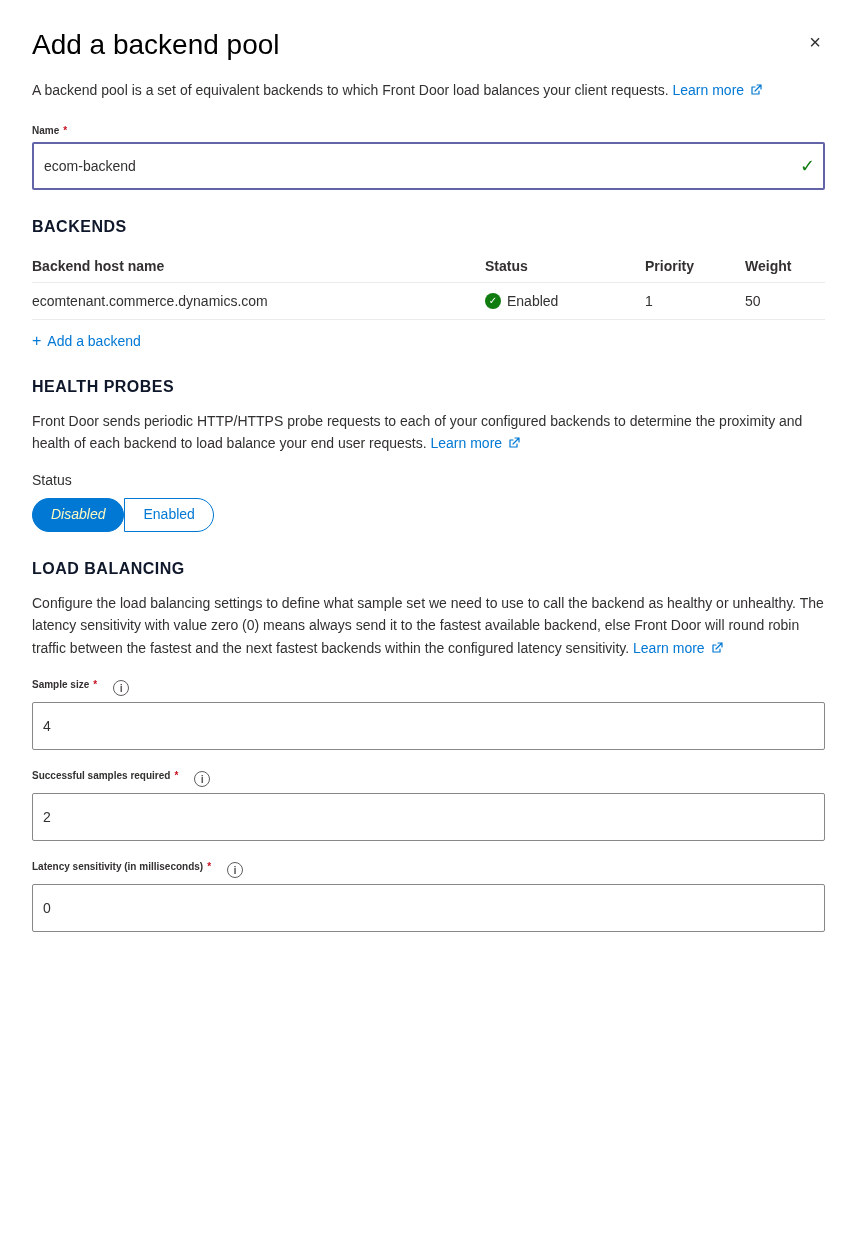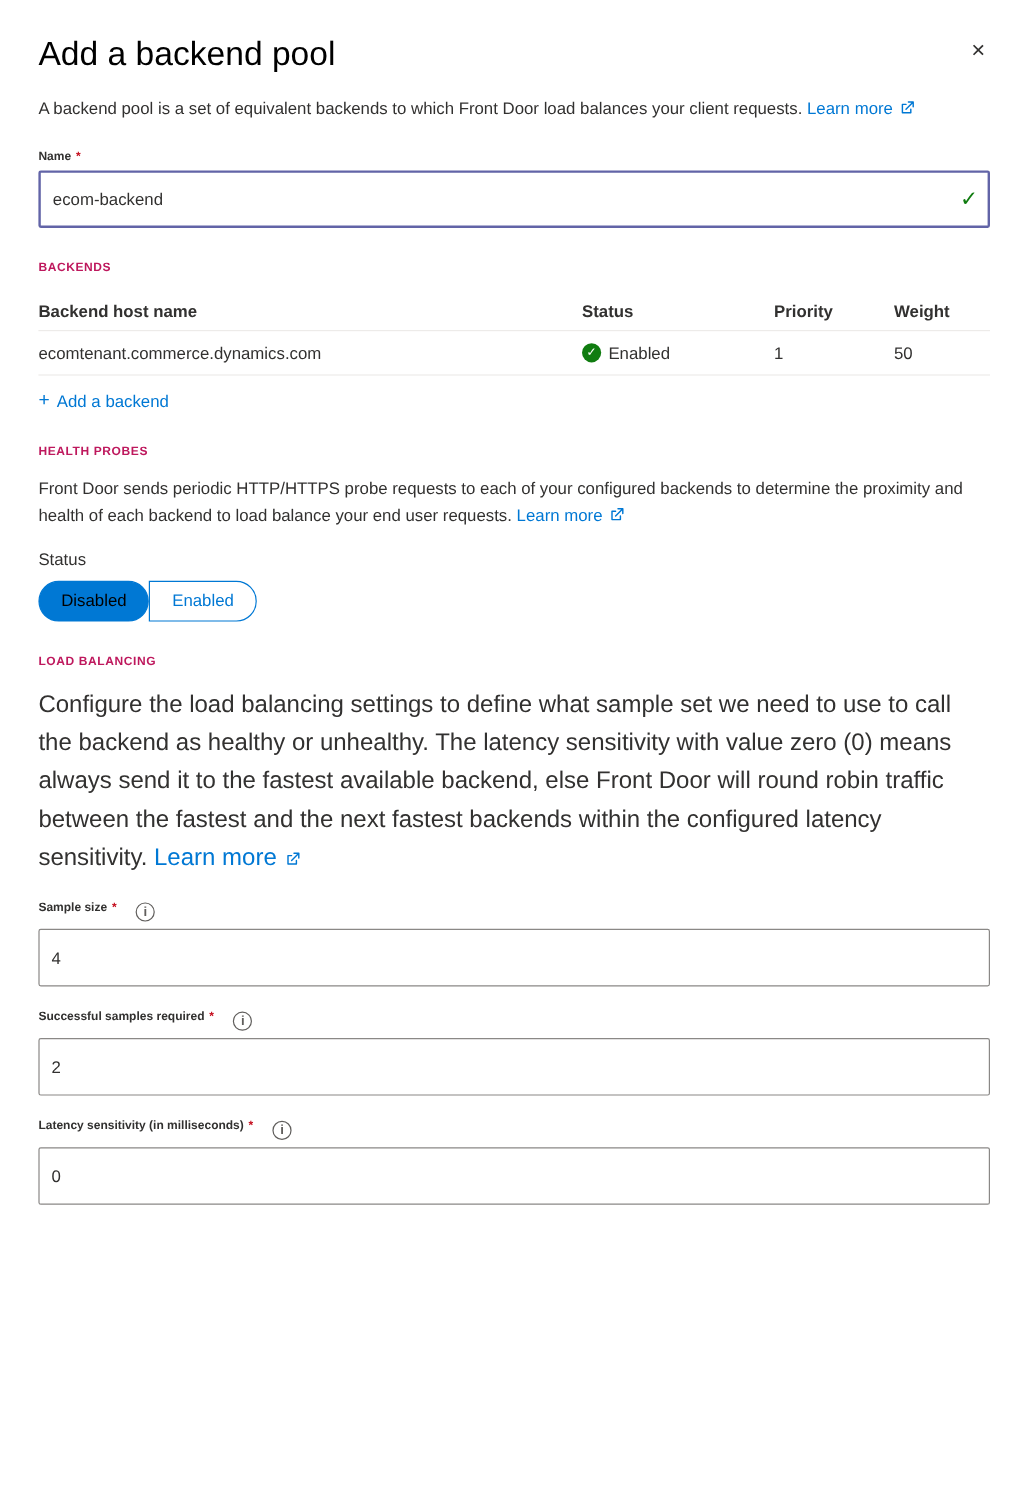--- a/index.html
+++ b/index.html
@@ -80,23 +80,23 @@
     }
     .input-checkmark {
       position: absolute;
       right: 10px;
       top: 50%;
       transform: translateY(-50%);
       color: #107c10;
       font-size: 18px;
     }
     .section-heading {
-      font-size: 10px;
+      font-size: 16px;
       font-weight: 700;
-      color: #be185d;
+      color: #0f172a;
       letter-spacing: 0.5px;
       margin-bottom: 14px;
       margin-top: 28px;
     }
     .table-container {
       margin-bottom: 12px;
     }
     .table-header {
       display: grid;
       grid-template-columns: 1fr 160px 100px 80px;
@@ -173,36 +173,37 @@
       padding: 6px 18px;
       border: 1.5px solid #0078d4;
       font-size: 14px;
       cursor: pointer;
       background: #fff;
       color: #0078d4;
       line-height: 1.4;
     }
     .toggle-btn.active {
       background: #0078d4;
-      color: #000000;
+      color: #fef9c3;
       border-color: #0078d4;
+      font-style: italic;
     }
     .toggle-btn:first-child {
       border-radius: 20px 0 0 20px;
     }
     .toggle-btn:last-child {
       border-radius: 0 20px 20px 0;
     }
     .toggle-btn.active:first-child {
       border-radius: 20px;
       border-right: none;
       border-right: 1.5px solid #0078d4;
     }
     .load-balancing-desc {
-      font-size: 20px;
+      font-size: 14px;
       color: #323130;
       line-height: 1.6;
       margin-bottom: 20px;
     }
     .load-balancing-desc a {
       color: #0078d4;
       text-decoration: none;
     }
     .field-group {
       margin-bottom: 20px;

